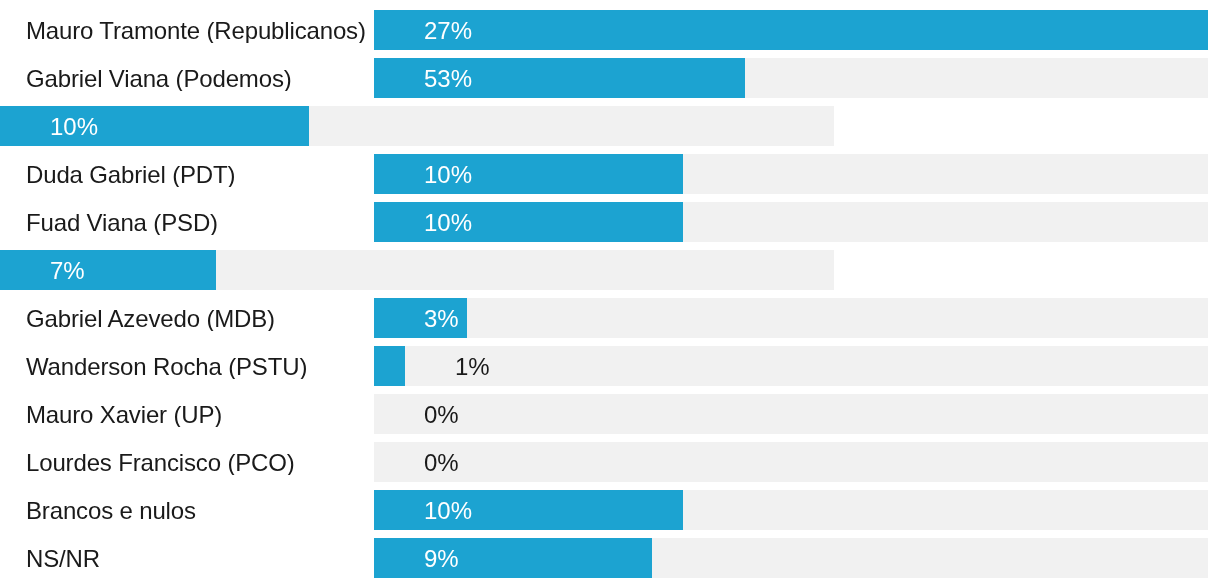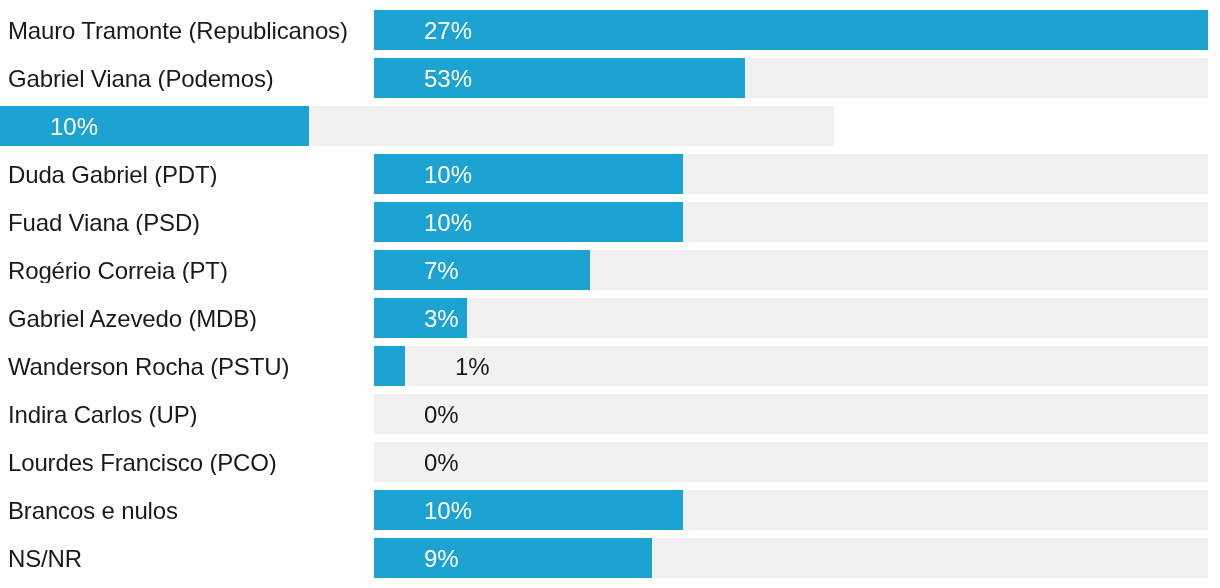--- a/index.html
+++ b/index.html
@@ -33,21 +33,21 @@
     position: relative;
     height: 48px;
     display: flex;
     align-items: center;
   }
 
   .cat-label {
     width: 374px;
     flex: 0 0 374px;
     box-sizing: border-box;
-    padding-left: 8px;
+    padding-left: 26px;
     font-size: 24px;
     letter-spacing: -0.15px;
     line-height: 1;
     color: #1a1a1a;
     white-space: nowrap;
     overflow: hidden;
     position: relative;
     top: 1px;
   }
 
@@ -122,21 +122,20 @@
 
   <div class="row">
     <div class="cat-label">Fuad Viana (PSD)</div>
     <div class="track">
       <div class="bar" style="width: 37.037%;"></div>
       <div class="val" style="left: 10px;">10%</div>
     </div>
   </div>
 
   <div class="row">
-    <div class="cat-label">Rogério Correia (PT)</div>
     <div class="track">
       <div class="bar" style="width: 25.9259%;"></div>
       <div class="val" style="left: 10px;">7%</div>
     </div>
   </div>
 
   <div class="row">
     <div class="cat-label">Gabriel Azevedo (MDB)</div>
     <div class="track">
       <div class="bar" style="width: 11.1111%;"></div>
@@ -146,21 +145,21 @@
 
   <div class="row label-outside">
     <div class="cat-label">Wanderson Rocha (PSTU)</div>
     <div class="track">
       <div class="bar" style="width: 3.7037%;"></div>
       <div class="val" style="left: calc(3.7037% + 10px);">1%</div>
     </div>
   </div>
 
   <div class="row label-outside">
-    <div class="cat-label">Indira Carlos (UP)</div>
+    <div class="cat-label">Mauro Xavier (UP)</div>
     <div class="track">
       <div class="bar" style="width: 0%;"></div>
       <div class="val" style="left: calc(0% + 10px);">0%</div>
     </div>
   </div>
 
   <div class="row label-outside">
     <div class="cat-label">Lourdes Francisco (PCO)</div>
     <div class="track">
       <div class="bar" style="width: 0%;"></div>

